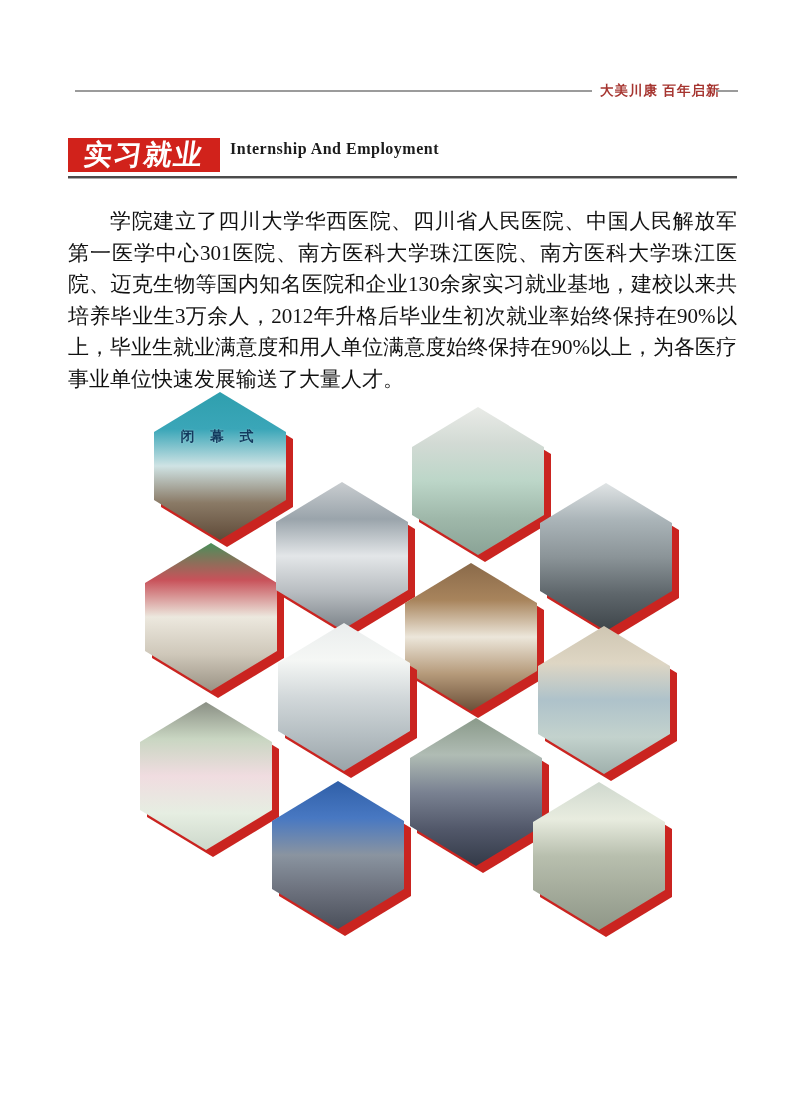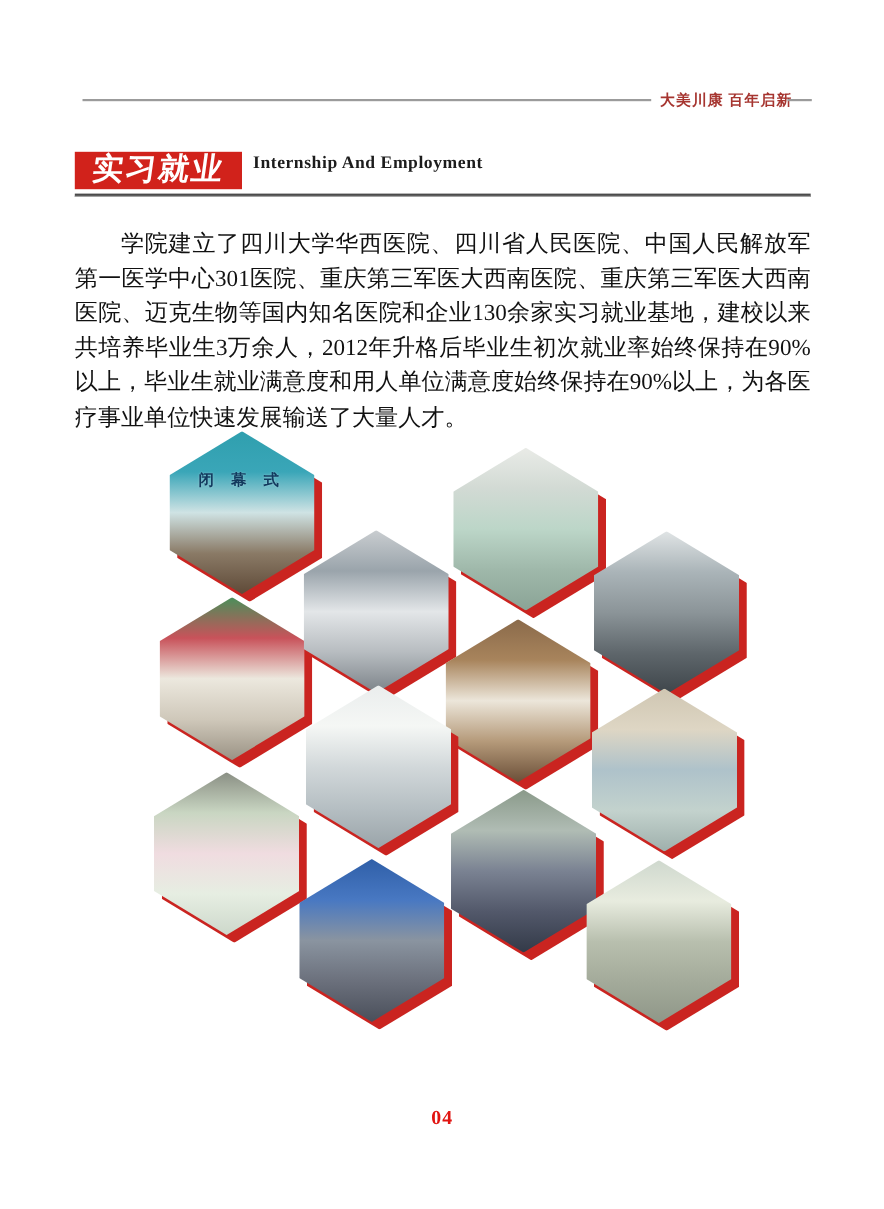--- a/index.html
+++ b/index.html
@@ -57,21 +57,21 @@
   </div>
 
   <div class="title-block">
     <span class="title-zh-box">
       <span class="title-zh-text">实习就业</span>
     </span>
     <span class="title-en">Internship And Employment</span>
     <div class="title-underline"></div>
   </div>
 
-  <p class="body-text">学院建立了四川大学华西医院、四川省人民医院、中国人民解放军第一医学中心301医院、重庆第三军医大西南医院、重庆第三军医大西南医院、迈克生物等国内知名医院和企业130余家实习就业基地，建校以来共培养毕业生3万余人，2012年升格后毕业生初次就业率始终保持在90%以上，毕业生就业满意度和用人单位满意度始终保持在90%以上，为各医疗事业单位快速发展输送了大量人才。</p>
+  <p class="body-text">学院建立了四川大学华西医院、四川省人民医院、中国人民解放军第一医学中心301医院、南方医科大学珠江医院、南方医科大学珠江医院、迈克生物等国内知名医院和企业130余家实习就业基地，建校以来共培养毕业生3万余人，2012年升格后毕业生初次就业率始终保持在90%以上，毕业生就业满意度和用人单位满意度始终保持在90%以上，为各医疗事业单位快速发展输送了大量人才。</p>
 
   <div class="collage">
 
     <div class="hex-wrap" style="left:138px;top:392px;">
       <div class="hex shadow"></div>
       <div class="hex photo" style="background: linear-gradient(rgb(47, 159, 174) 0%, rgb(58, 166, 184) 25%, rgb(207, 227, 228) 50%, rgb(138, 122, 102) 75%, rgb(95, 74, 56) 100%);">
         <div class="hex-caption">闭 幕 式</div>
       </div>
     </div>
 
@@ -125,15 +125,14 @@
       <div class="hex photo" style="background: linear-gradient(rgb(138, 154, 138) 0%, rgb(176, 188, 180) 25%, rgb(122, 130, 146) 50%, rgb(82, 88, 106) 75%, rgb(51, 58, 72) 100%);"></div>
     </div>
 
     <div class="hex-wrap" style="left:517px;top:782px;">
       <div class="hex shadow"></div>
       <div class="hex photo" style="background: linear-gradient(rgb(207, 216, 206) 0%, rgb(232, 236, 223) 25%, rgb(184, 191, 174) 50%, rgb(163, 170, 154) 75%, rgb(143, 151, 136) 100%);"></div>
     </div>
 
   </div>
 
-  <div class="page-num">04</div>
 
 </div>
 
 </body></html>

